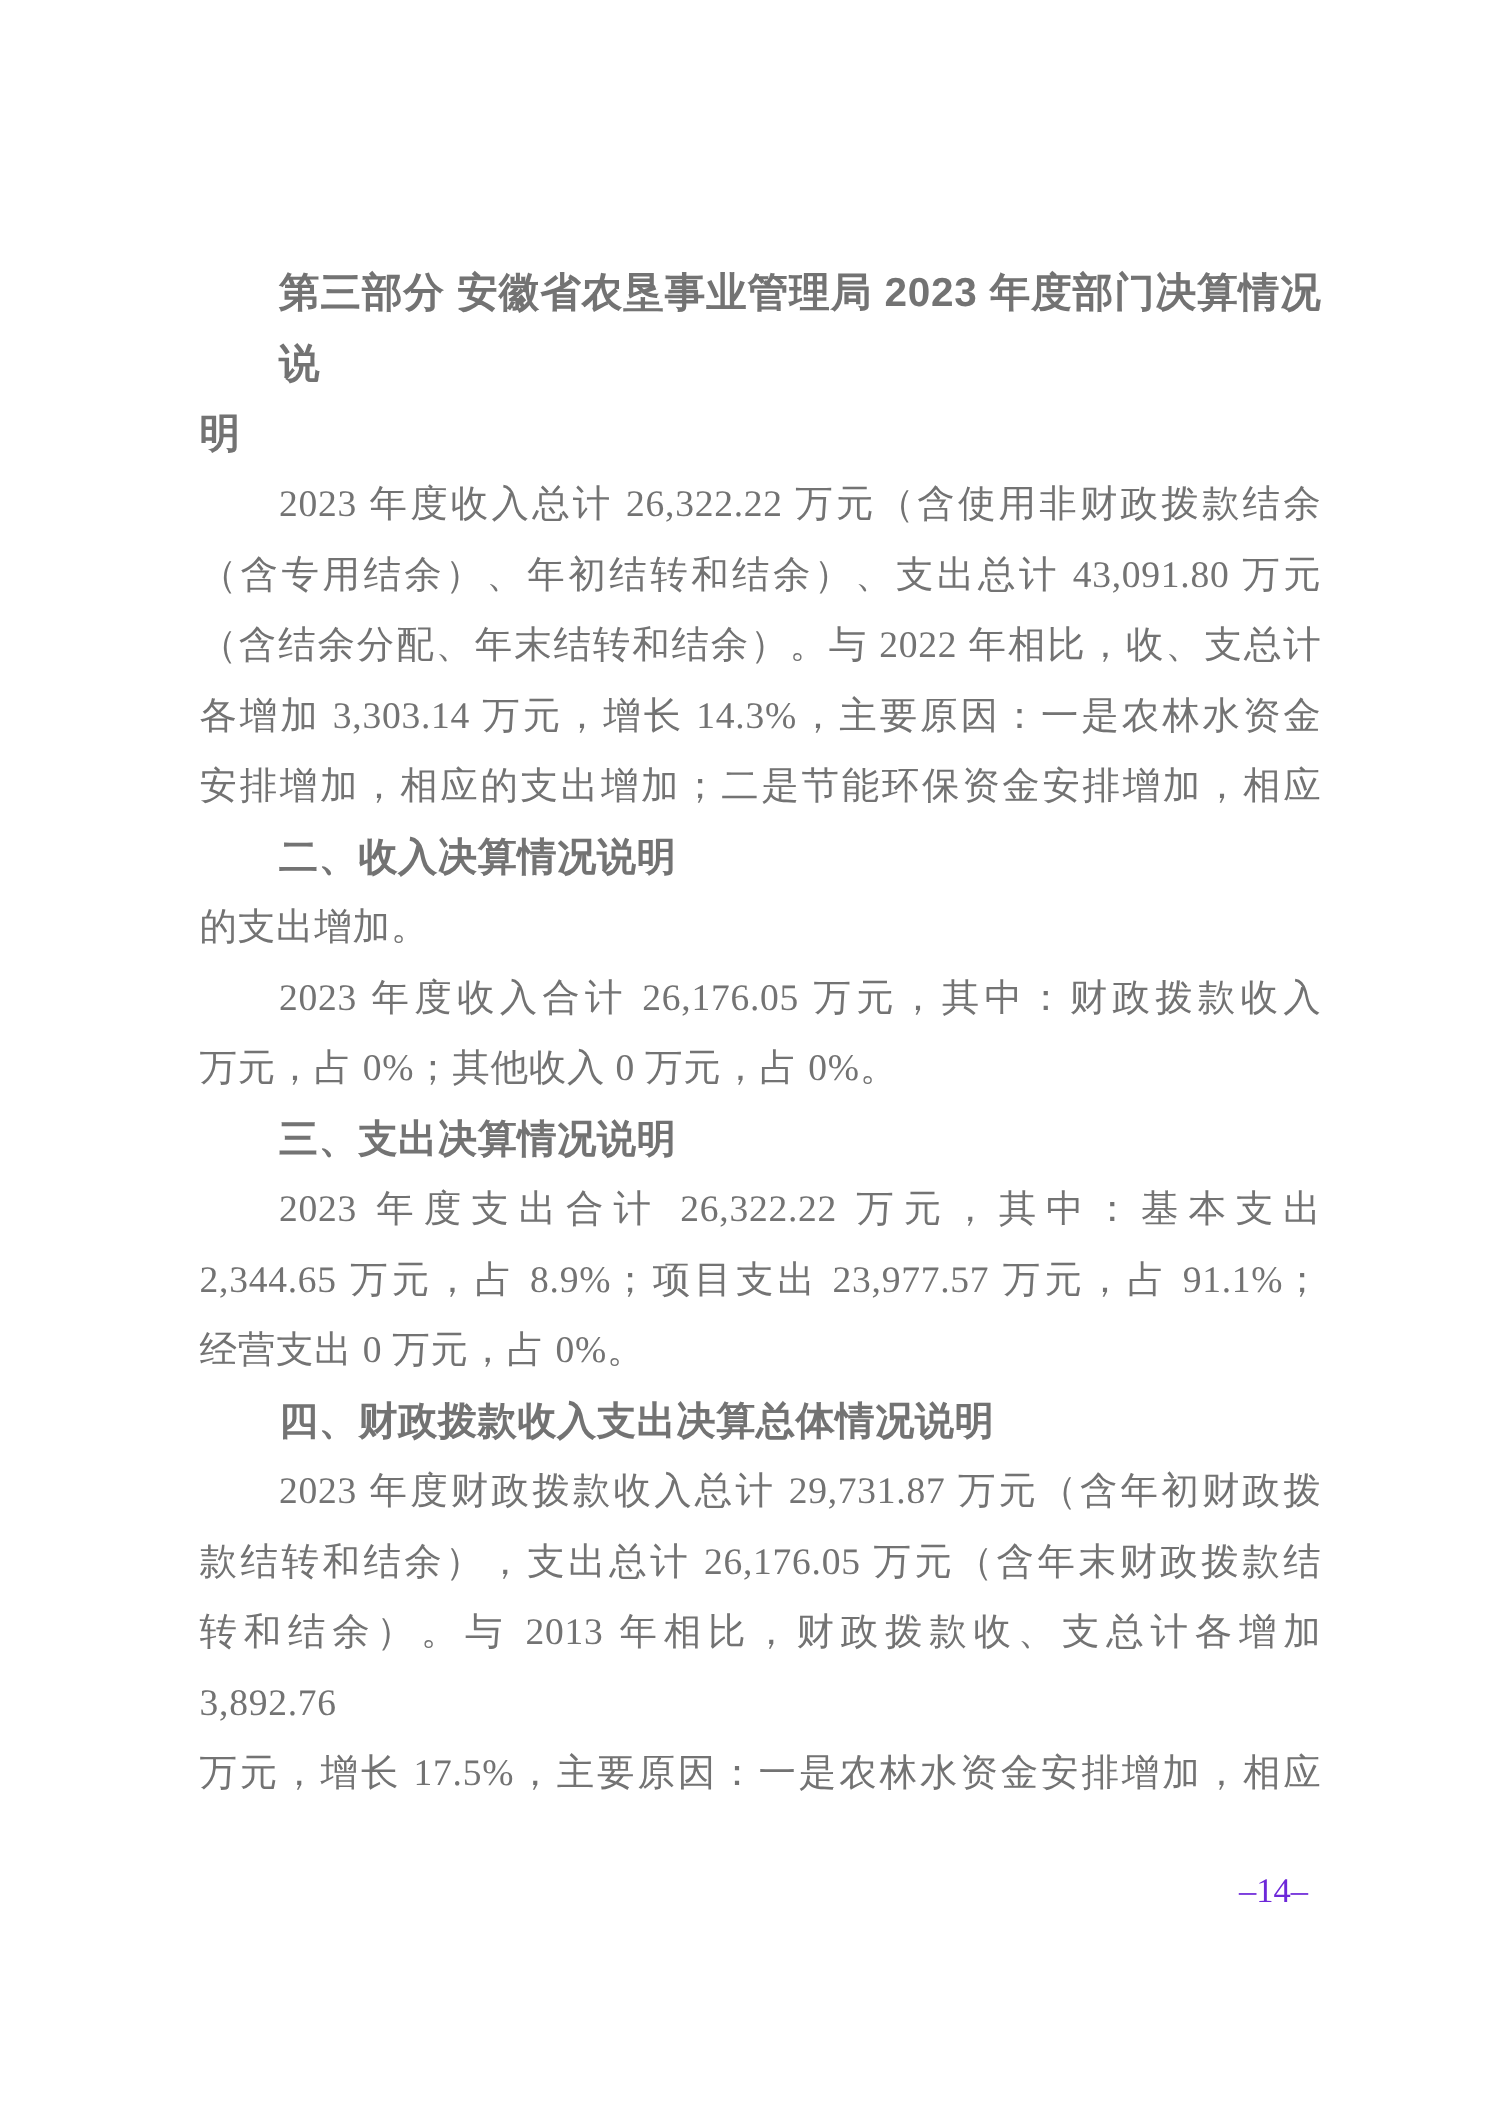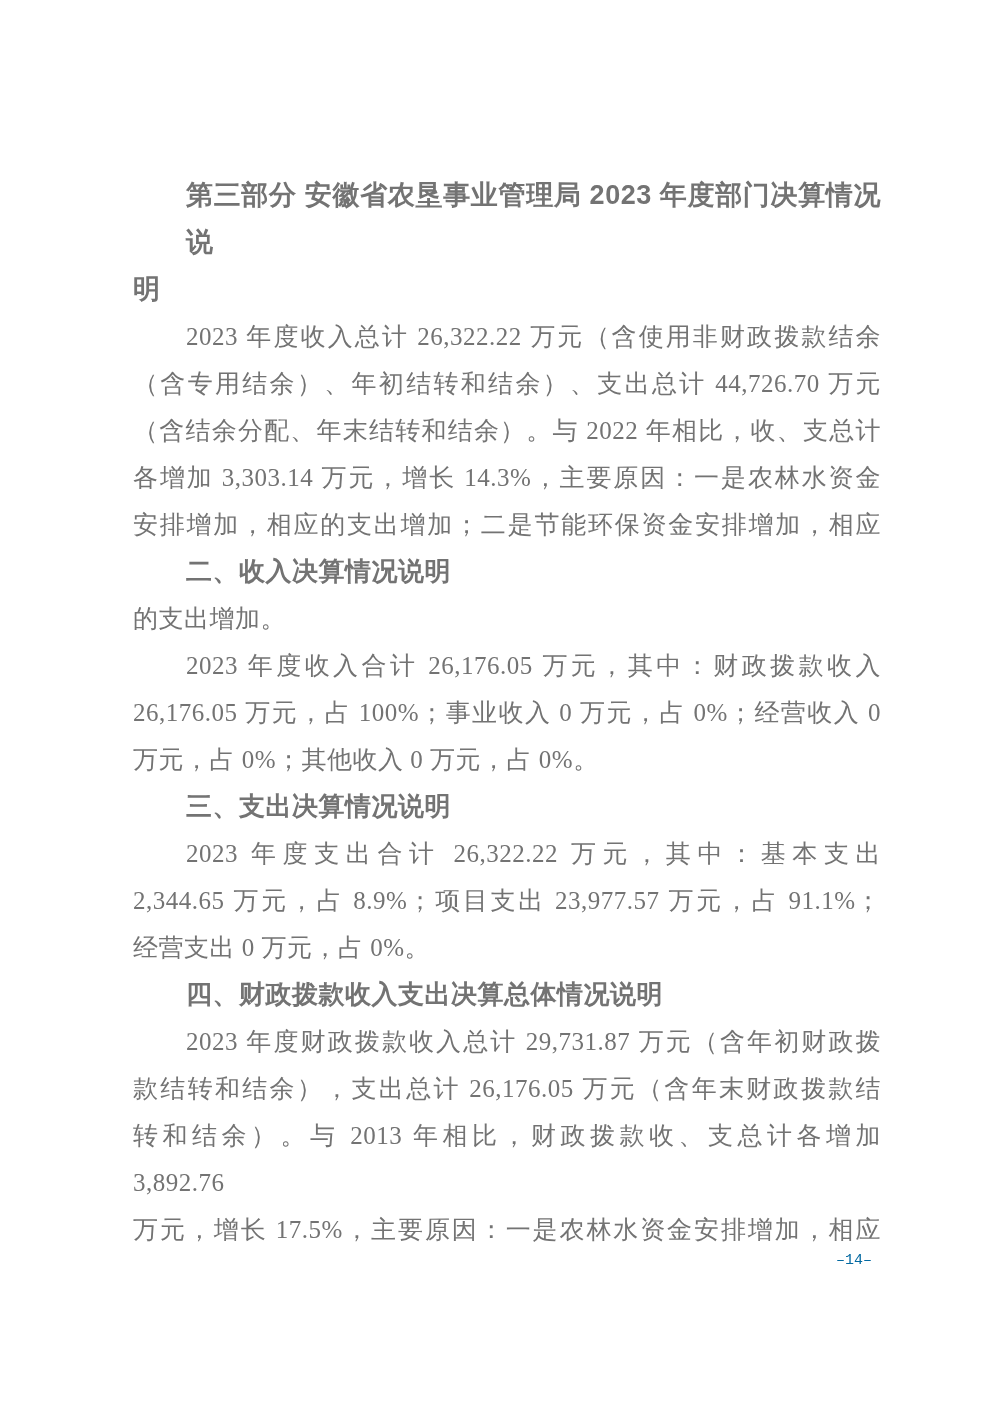--- a/index.html
+++ b/index.html
@@ -48,45 +48,44 @@
   }
   .heading {
     font-family: "Liberation Sans", "DejaVu Sans", sans-serif;
     font-weight: 700;
     font-size: 26px;
   }
   .footer {
     position: absolute;
     top: 1244px;
     right: 128px;
-    font-family: Liberation Mono, monospace;
-    font-size: 15px;
+    font-family: Liberation Serif, serif;
+    font-size: 23px;
     line-height: 34px;
-    color: #0369a1;
+    color: #6d28d9;
   }
 </style>
 </head>
 <body>
 
 <div class="page">
   <div class="content">
 
     <div class="line title-line indent">第三部分 安徽省农垦事业管理局 2023 年度部门决算情况说</div>
     <div class="line title-line left">明</div>
 
     <div class="line indent">2023 年度收入总计 26,322.22 万元（含使用非财政拨款结余</div>
-    <div class="line">（含专用结余）、年初结转和结余）、支出总计 44,726.70 万元</div>
+    <div class="line">（含专用结余）、年初结转和结余）、支出总计 43,091.80 万元</div>
     <div class="line">（含结余分配、年末结转和结余）。与 2022 年相比，收、支总计</div>
     <div class="line">各增加 3,303.14 万元，增长 14.3%，主要原因：一是农林水资金</div>
     <div class="line">安排增加，相应的支出增加；二是节能环保资金安排增加，相应</div>
     <div class="line heading left indent">二、收入决算情况说明</div>
 
     <div class="line left">的支出增加。</div>
     <div class="line indent">2023 年度收入合计 26,176.05 万元，其中：财政拨款收入</div>
-    <div class="line">26,176.05 万元，占 100%；事业收入 0 万元，占 0%；经营收入 0</div>
     <div class="line left">万元，占 0%；其他收入 0 万元，占 0%。</div>
 
     <div class="line heading left indent">三、支出决算情况说明</div>
     <div class="line indent">2023 年度支出合计 26,322.22 万元，其中：基本支出</div>
     <div class="line">2,344.65 万元，占 8.9%；项目支出 23,977.57 万元，占 91.1%；</div>
     <div class="line left">经营支出 0 万元，占 0%。</div>
 
     <div class="line heading left indent">四、财政拨款收入支出决算总体情况说明</div>
     <div class="line indent">2023 年度财政拨款收入总计 29,731.87 万元（含年初财政拨</div>
     <div class="line">款结转和结余），支出总计 26,176.05 万元（含年末财政拨款结</div>

